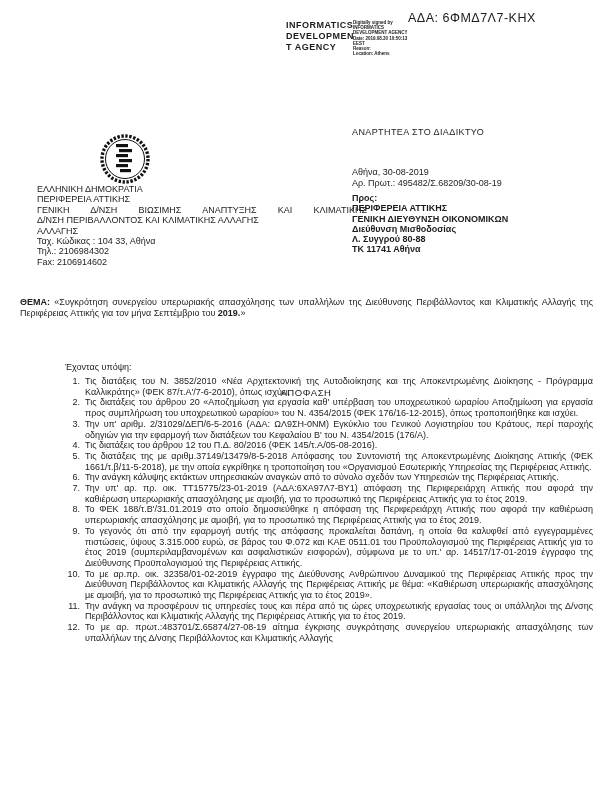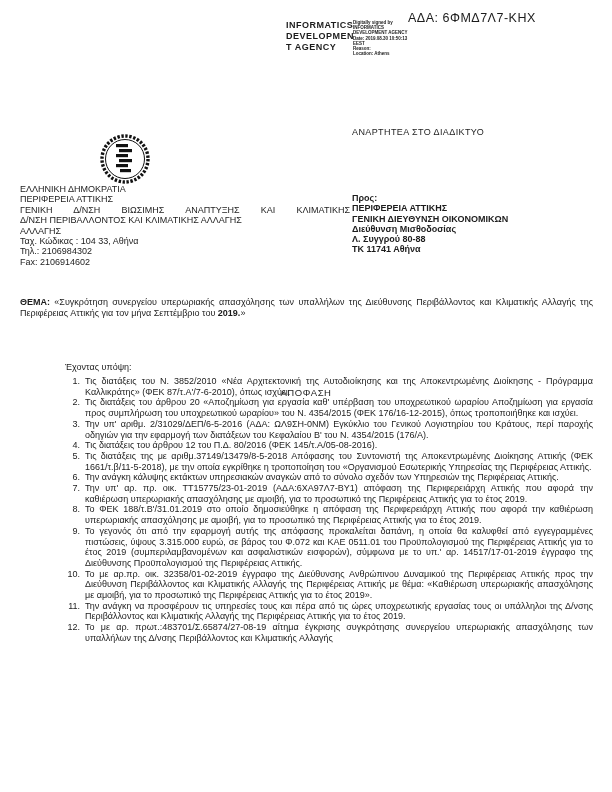--- a/index.html
+++ b/index.html
@@ -50,21 +50,21 @@
   }
   
   .emblem {
     position: absolute;
     left: 96px; top: 132px;
     width: 58px; height: 54px;
   }
   
   .sender {
     position: absolute;
-    left: 20px; top: 184px;
+    left: 37px; top: 184px;
     width: 330px;
     font-size: 9px;
     line-height: 10.4px;
   }
   .sender div { white-space: normal; }
   .sender div:nth-of-type(3) { text-align: justify; text-align-last: justify; }
   
   .dateblock {
     position: absolute;
     left: 352px; top: 167px;
@@ -170,20 +170,25 @@
   <div>ΕΛΛΗΝΙΚΗ ΔΗΜΟΚΡΑΤΙΑ</div>
       <div>ΠΕΡΙΦΕΡΕΙΑ ΑΤΤΙΚΗΣ</div>
       <div>ΓΕΝΙΚΗ Δ/ΝΣΗ ΒΙΩΣΙΜΗΣ ΑΝΑΠΤΥΞΗΣ ΚΑΙ ΚΛΙΜΑΤΙΚΗΣ</div>
       <div>Δ/ΝΣΗ ΠΕΡΙΒΑΛΛΟΝΤΟΣ ΚΑΙ ΚΛΙΜΑΤΙΚΗΣ ΑΛΛΑΓΗΣ</div>
       <div>ΑΛΛΑΓΗΣ</div>
       <div>Ταχ. Κώδικας : 104 33, Αθήνα</div>
       <div>Τηλ.: 2106984302</div>
       <div>Fax: 2106914602</div>
     </div>
 
+  <div class="dateblock">
+
+  <div>Αθήνα, 30-08-2019</div>
+      <div>Αρ. Πρωτ.: 495482/Σ.68209/30-08-19</div>
+    </div>
 
   <div class="recipient">
 
   <div>Προς:</div>
       <div>ΠΕΡΙΦΕΡΕΙΑ ΑΤΤΙΚΗΣ</div>
       <div>ΓΕΝΙΚΗ ΔΙΕΥΘΥΝΣΗ ΟΙΚΟΝΟΜΙΚΩΝ</div>
       <div>Διεύθυνση Μισθοδοσίας</div>
       <div>Λ. Συγγρού 80-88</div>
       <div>ΤΚ 11741 Αθήνα</div>
     </div>

